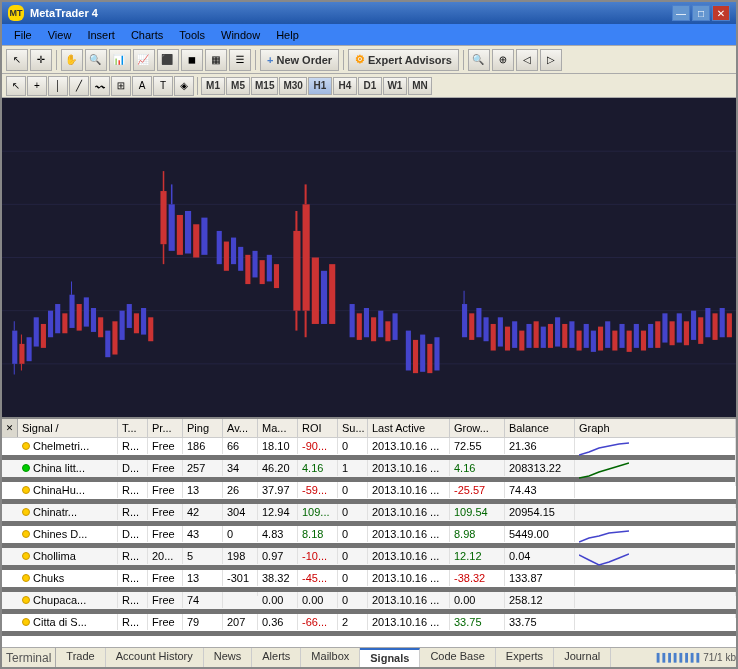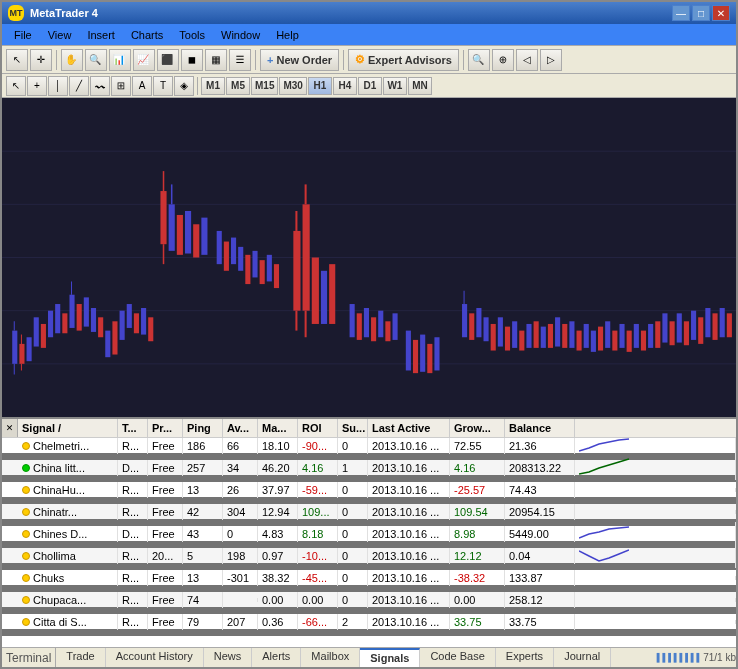--- a/index.html
+++ b/index.html
@@ -198,21 +198,21 @@
       background: #dbd8ce;
       border-right: 1px solid #aaa;
       display: flex;
       align-items: center;
       justify-content: center;
       cursor: pointer;
       font-size: 9px;
     }
     .col-header {
       font-size: 11px;
-      font-weight: bold;
+      font-weight: normal;
       padding: 3px 4px;
       border-right: 1px solid #ccc;
       white-space: nowrap;
       overflow: hidden;
       text-overflow: ellipsis;
       cursor: pointer;
       display: flex;
       align-items: center;
     }
     
@@ -228,22 +228,22 @@
     .col-grow { width: 55px; }
     .col-balance { width: 70px; }
     .col-graph { width: 55px; flex: 1; }
     .signals-table {
       flex: 1;
       overflow-y: auto;
       overflow-x: hidden;
     }
     .signal-row {
       display: flex;
-      align-items: center;
-      border-bottom: 7px solid #737373;
+      align-items: flex-start;
+      border-bottom: 5px solid #737373;
       height: 22px;
     }
     .signal-row:nth-child(even) { background: #f5f5f5; }
     .cell {
       font-size: 11px;
       padding: 2px 4px;
       border-right: 1px solid #e0e0e0;
       white-space: nowrap;
       overflow: hidden;
       text-overflow: ellipsis;
@@ -551,20 +551,23 @@
         </div>
         <div class="col-header col-la">
           <span>Last Active</span>
         </div>
         <div class="col-header col-grow">
           <span>Grow...</span>
         </div>
         <div class="col-header col-balance">
           <span>Balance</span>
         </div>
+        <div class="col-header col-graph">
+          <span>Graph</span>
+        </div>
       </div>
 
       <div class="signals-table">
 
         <div class="signal-row">
           <div style="width:16px;flex-shrink:0;border-right:1px solid #e0e0e0;"></div>
           <div class="cell col-signal cell-signal">
             <div class="signal-dot dot-yellow"></div>
             <span>Chelmetri...</span>
           </div>

